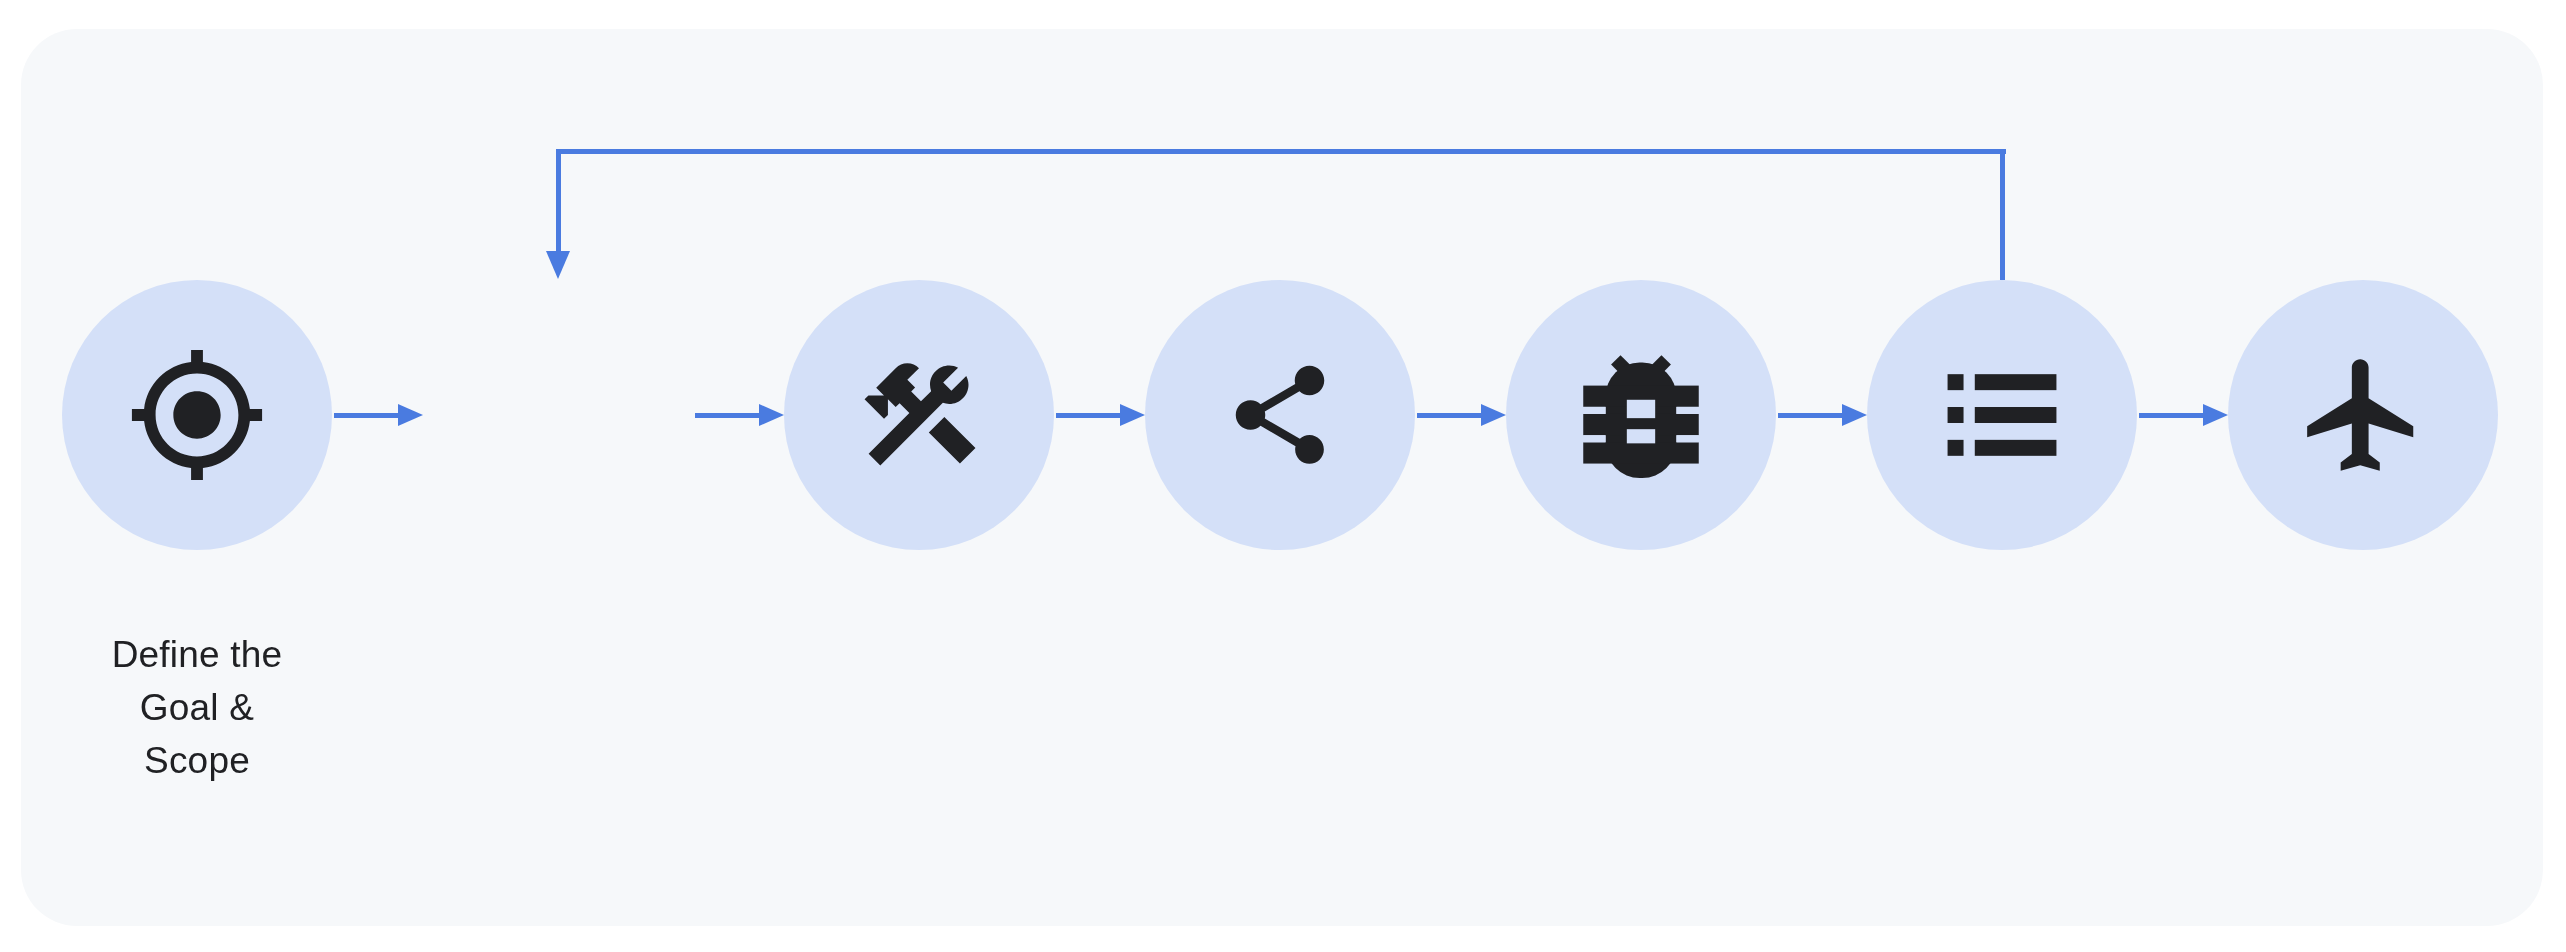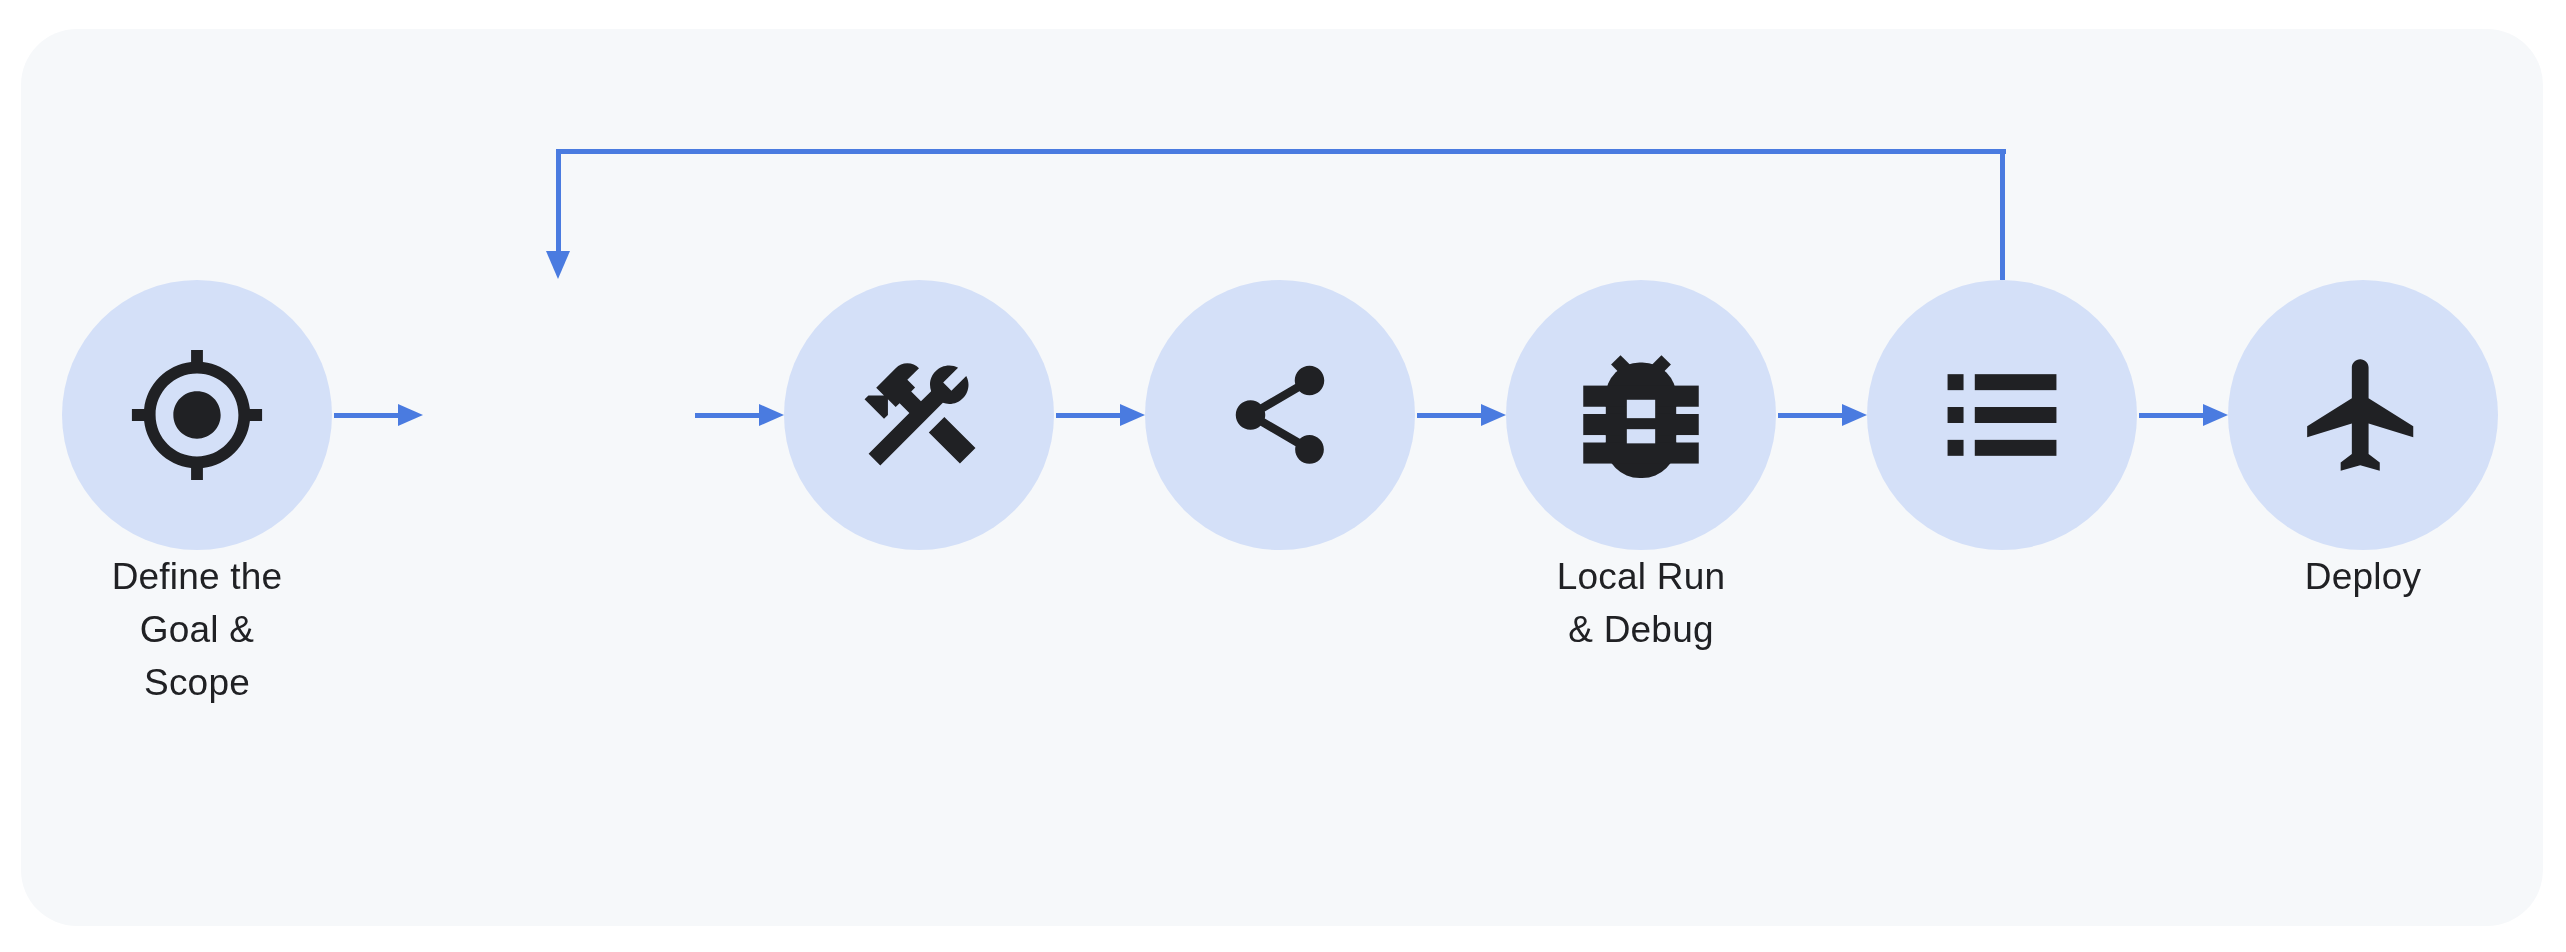--- a/index.html
+++ b/index.html
@@ -16,20 +16,21 @@
     border-radius:56px;
   }
   .node{position:absolute;top:280px;width:360px;text-align:center;}
   .circle{
     width:270px;height:270px;border-radius:50%;
     background:var(--node-fill,#D4E0F8);
     margin:0 auto;display:flex;align-items:center;justify-content:center;
   }
   .circle svg{display:block;color:var(--ink,#202124);}
   .label{
+    margin-top:78px;
     font-size:37px;line-height:53px;
     color:var(--ink,#202124);
     white-space:pre-line;
     letter-spacing:0.2px;
   }
   
   .conn-line{position:absolute;top:413px;height:5px;width:64px;background:var(--accent,#4A7BE0);}
   .conn-head{
     position:absolute;top:404px;width:0;height:0;
     border-top:11px solid transparent;border-bottom:11px solid transparent;
@@ -110,22 +111,20 @@
         <g fill="var(--node-fill,#D4E0F8)">
           <rect x="2" y="20.9" width="8.5" height="2.7"></rect>
           <rect x="2" y="31.7" width="8.5" height="2.7"></rect>
           <rect x="37.5" y="20.9" width="8.5" height="2.7"></rect>
           <rect x="37.5" y="31.7" width="8.5" height="2.7"></rect>
           <rect x="18.6" y="18.2" width="10.8" height="7"></rect>
           <rect x="18.6" y="29.4" width="10.8" height="5.4"></rect>
         </g>
       </svg>
     </div>
-    <div class="label">Local Run
-&amp; Debug</div>
   </div>
 
   <div class="conn-line" style="left:1778px"></div>
   <div class="conn-head" style="left:1842px"></div>
 
   <div class="node" style="left:1822px">
     <div class="circle">
       <svg width="142" height="142" viewBox="0 0 24 24" fill="currentColor">
         <rect x="2.8" y="5.1" width="2.7" height="2.7"></rect>
         <rect x="7.4" y="5.1" width="13.8" height="2.7"></rect>
@@ -139,15 +138,14 @@
 
   <div class="conn-line" style="left:2139px"></div>
   <div class="conn-head" style="left:2203px"></div>
 
   <div class="node" style="left:2183px">
     <div class="circle">
       <svg width="134" height="134" viewBox="0 0 24 24" fill="currentColor">
         <path d="M21 16v-2l-8-5V3.5c0-.83-.67-1.5-1.5-1.5S10 2.67 10 3.5V9l-8 5v2l8-2.5V19l-2 1.5V22l3.5-1 3.5 1v-1.5L13 19v-5.5l8 2.5z"></path>
       </svg>
     </div>
-    <div class="label">Deploy</div>
   </div>
 </div>
 
 </body></html>

